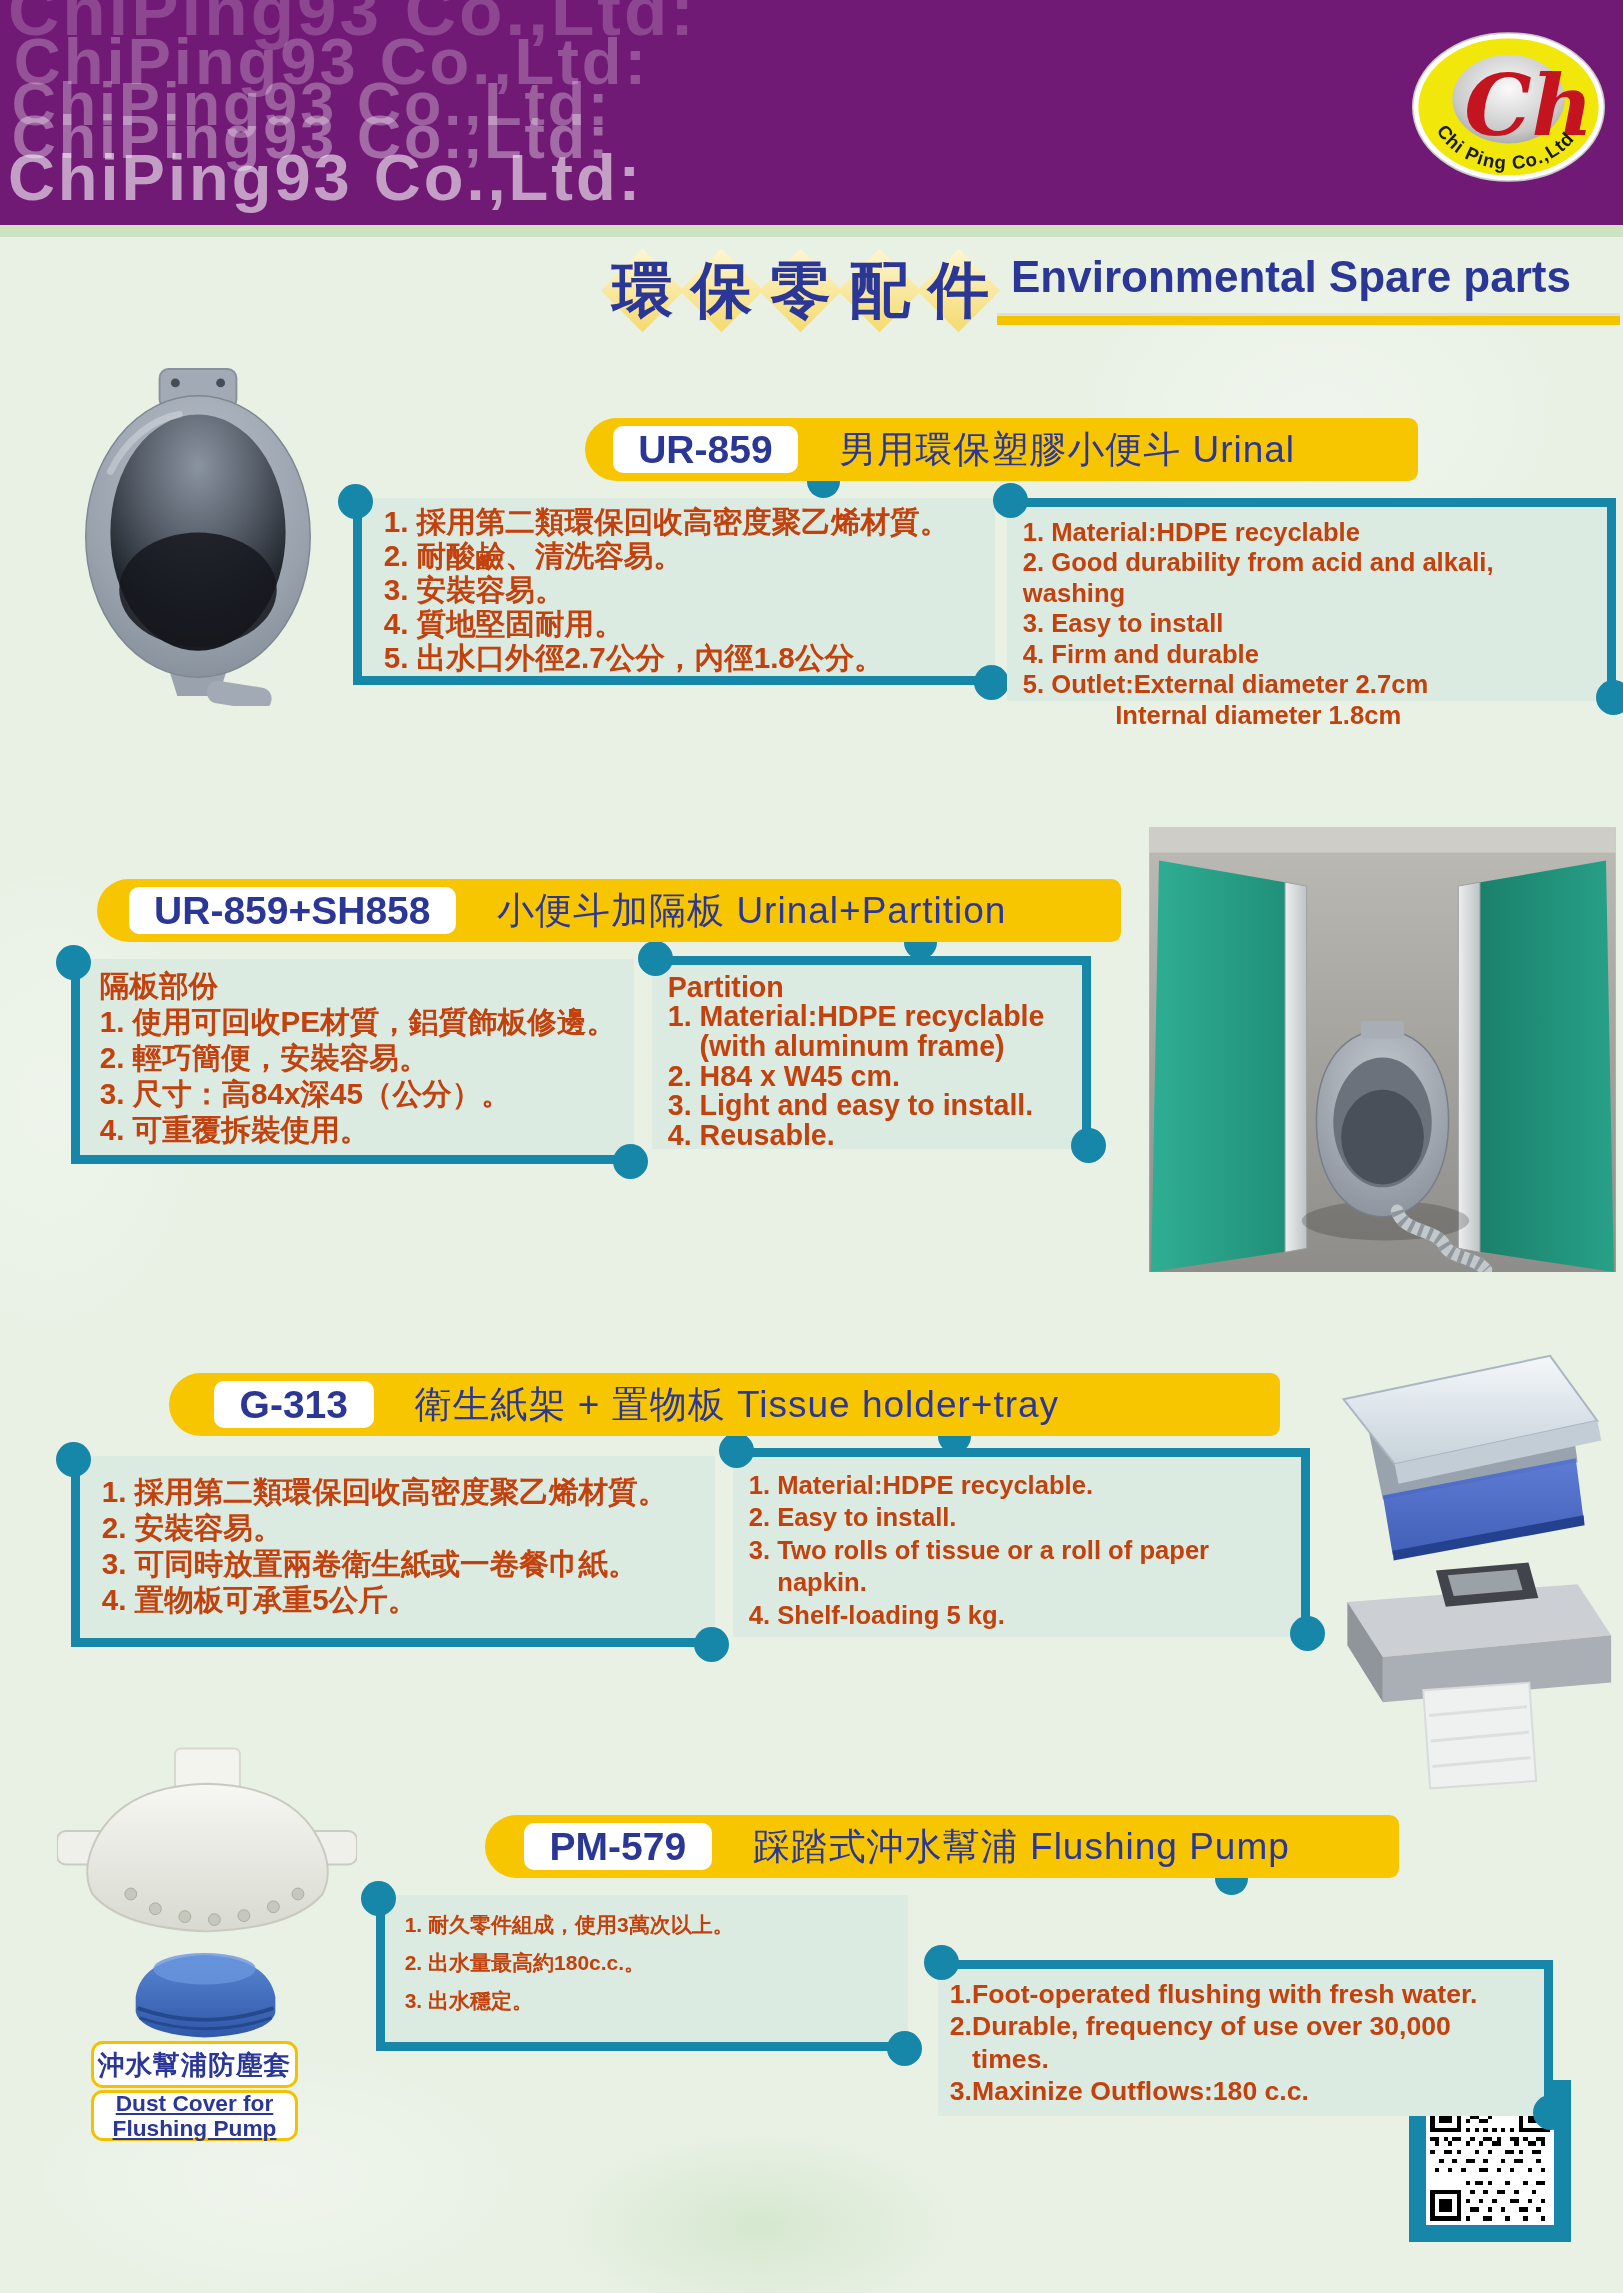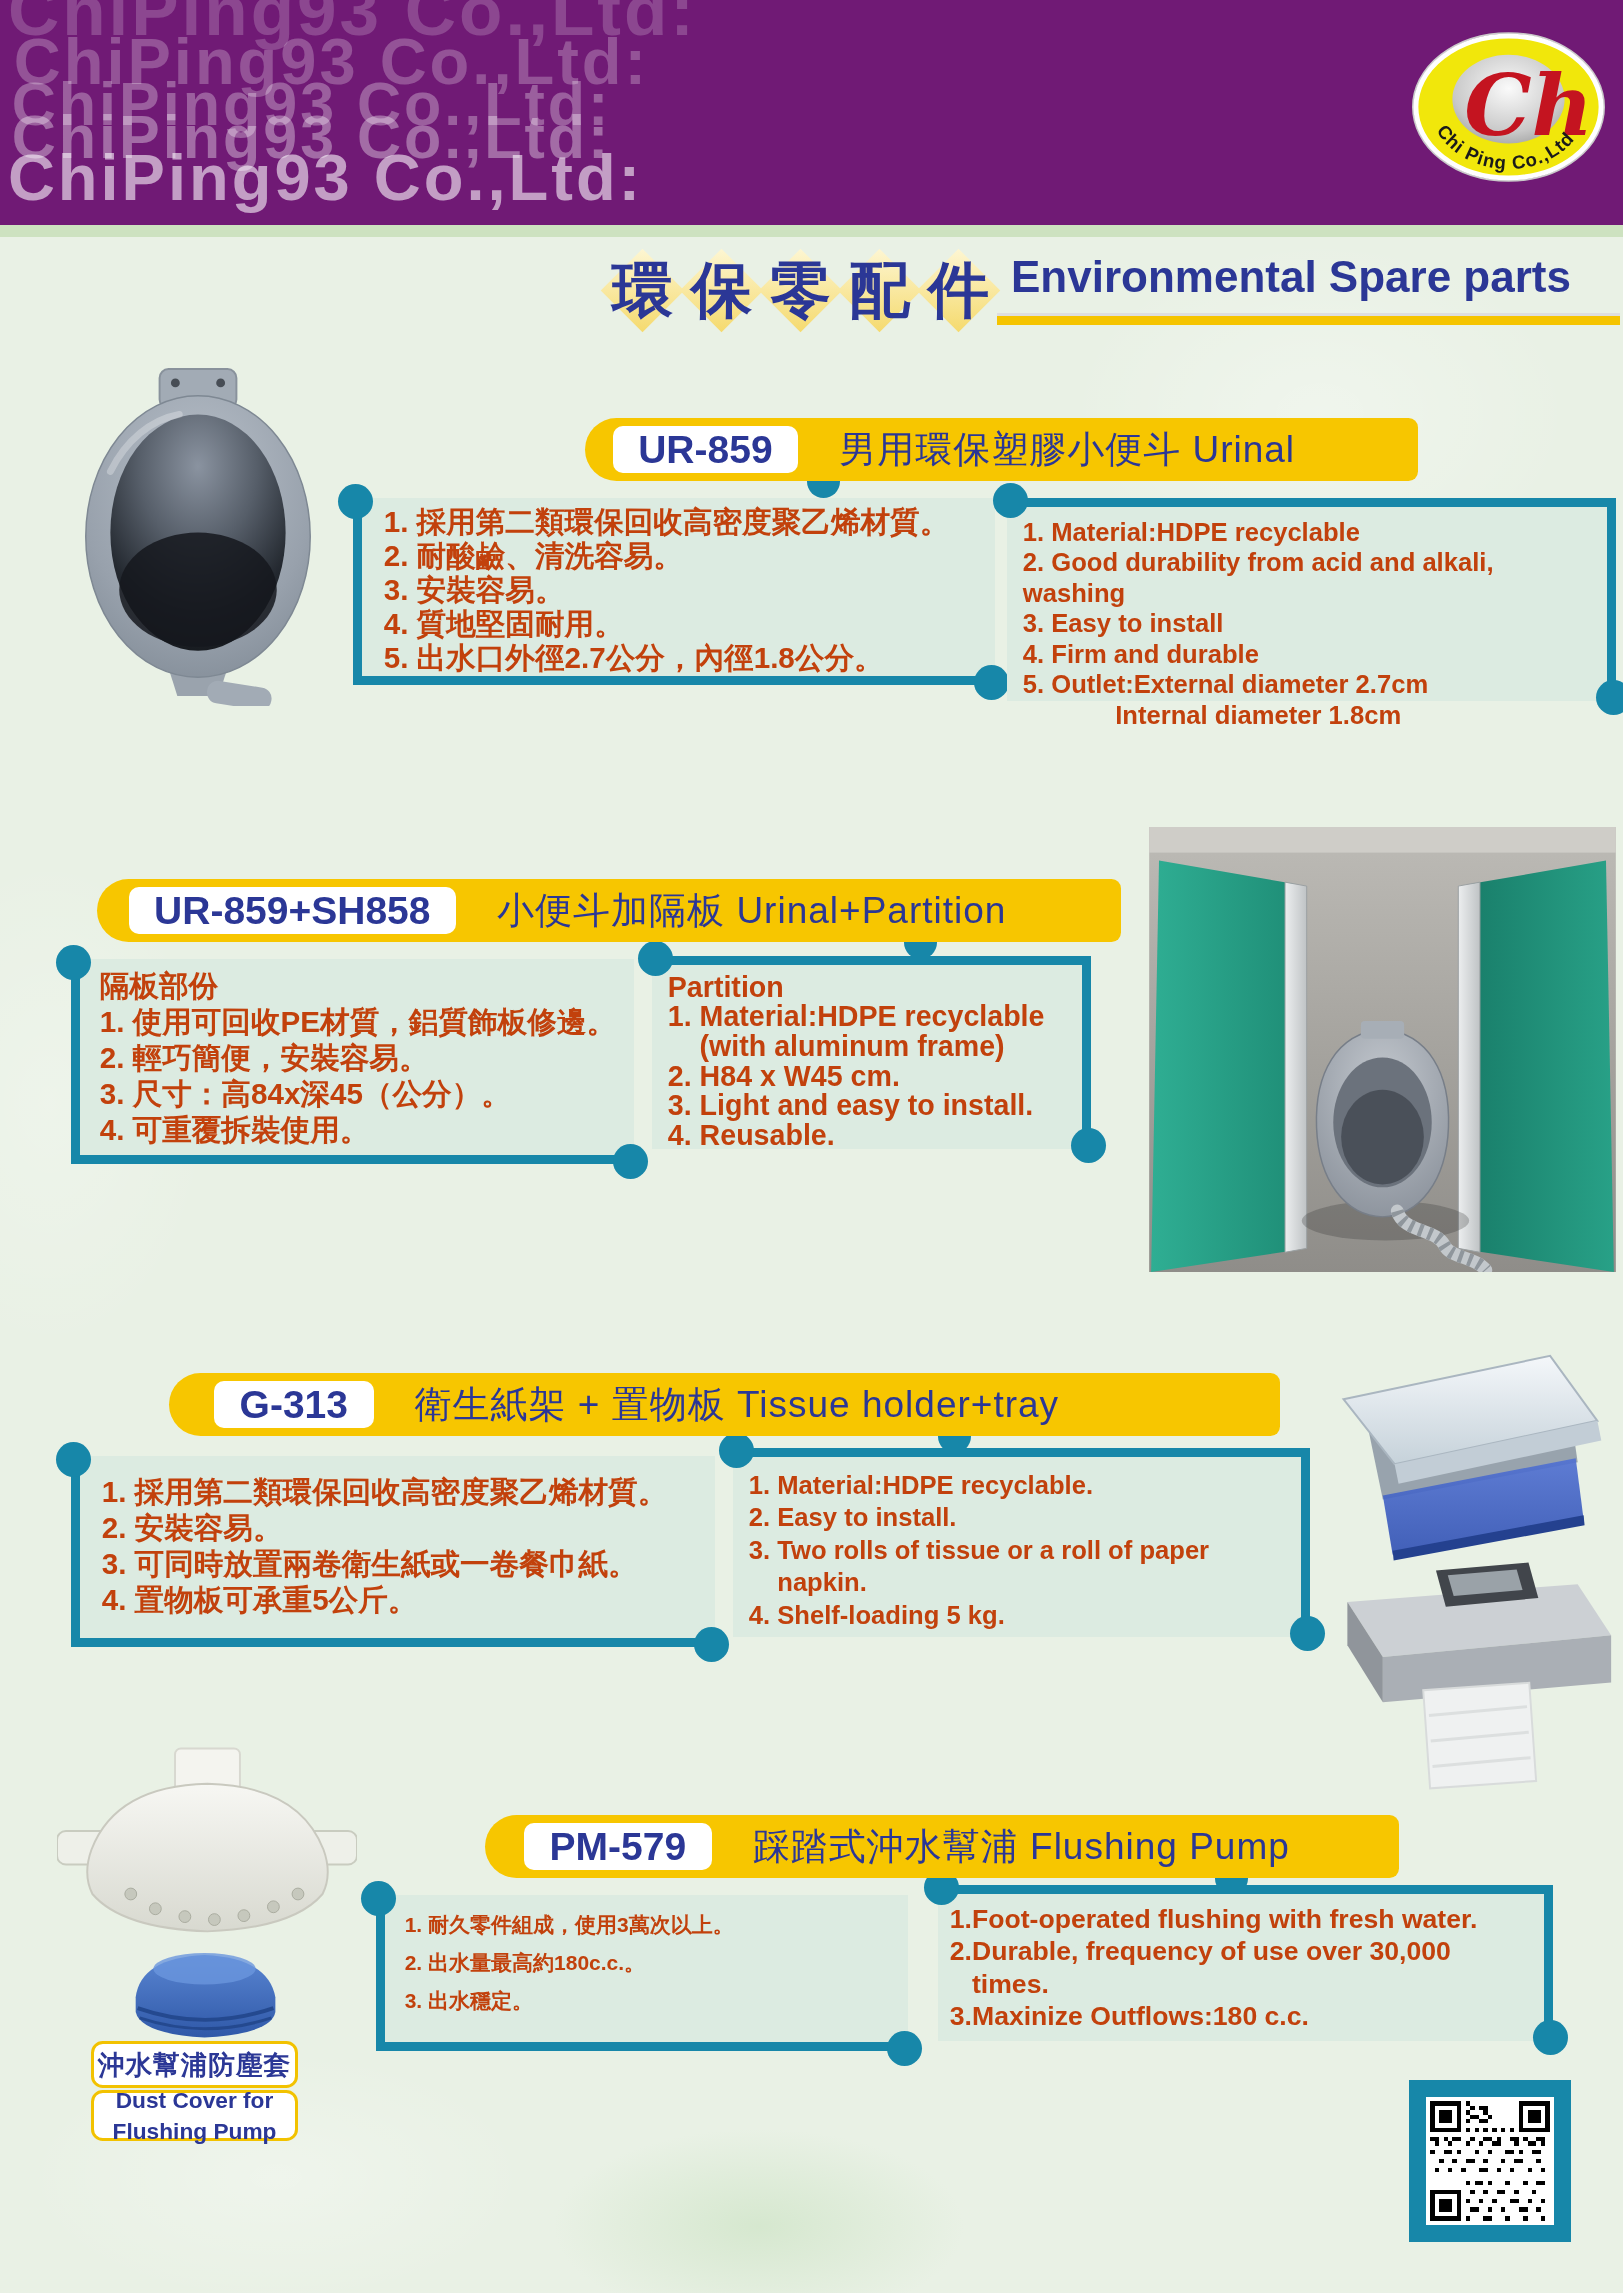--- a/index.html
+++ b/index.html
@@ -53,31 +53,31 @@
   .tr-frame::after  { right:-23.6px; bottom:-13.8px; }
   .spec-item, .spec-heading { white-space:pre-wrap; }
 
   #s0-zh { left:353px; top:498px;  width:642px; height:187px; font-size:29.6px; line-height:34px; padding:6.9px 9.9px 6.9px 21.7px; }
   #s0-en { left:1007px; top:498px; width:609px; height:203px; font-size:25.6px; line-height:30.5px; padding:9.9px 7.9px 5.9px 15.8px; }
   #s1-zh { left:71px;  top:959px;  width:563px; height:205px; font-size:29.6px; line-height:36px; padding:8.9px 7.9px 8.9px 19.7px; }
   #s1-en { left:652px; top:956px;  width:439px; height:193px; font-size:28.6px; line-height:29.6px; padding:7.9px 7.9px 3.9px 15.8px; }
   #s2-zh { left:71px;  top:1456px; width:644px; height:191px; font-size:29.6px; line-height:36px; padding:17.7px 7.9px 7.9px 21.7px; }
   #s2-en { left:733px; top:1448px; width:577px; height:189px; font-size:25.6px; line-height:32.5px; padding:11.8px 7.9px 7.9px 15.8px; }
   #s3-zh { left:376px; top:1895px; width:532px; height:156px; font-size:21px; line-height:38px; padding:10.8px 7.9px 8.9px 19.7px; }
-  #s3-en { left:938px; top:1885px; width:615px; height:156px; font-size:26.6px; line-height:32.5px; padding:8.9px 5.9px 6.9px 11.8px; }
+  #s3-en { left:938px; top:1960px; width:615px; height:156px; font-size:26.6px; line-height:32.5px; padding:8.9px 5.9px 6.9px 11.8px; }
 
   
   .art { position:absolute; }
 
   
   .pill-label { position:absolute; background:#fff; border:3.9px solid #f2c200; border-radius:11.8px;
            color:#2b3796; font-weight:bold; display:flex; align-items:center; justify-content:center;
            text-align:center; box-sizing:border-box; }
   #dust-zh { left:91px; top:2041px; width:207px; height:47px; font-size:26.6px; letter-spacing:1px; }
-  #dust-en { left:91px; top:2090px; width:207px; height:51px; font-size:22.7px; line-height:31px; white-space:pre-wrap; }
+  #dust-en { left:91px; top:2090px; width:207px; height:51px; font-size:22.7px; line-height:25px; white-space:pre-wrap;text-decoration:underline; }
 
   
   .qr-box { position:absolute; left:1409px; top:2080px; width:162px; height:162px; background:#1787a9; padding:0; }
   .qr-inner { position:absolute; left:16.7px; top:16.7px; width:128px; height:128px; background:#fff; }
 </style>
 </head>
 <body>
 
 <div class="page">
 

